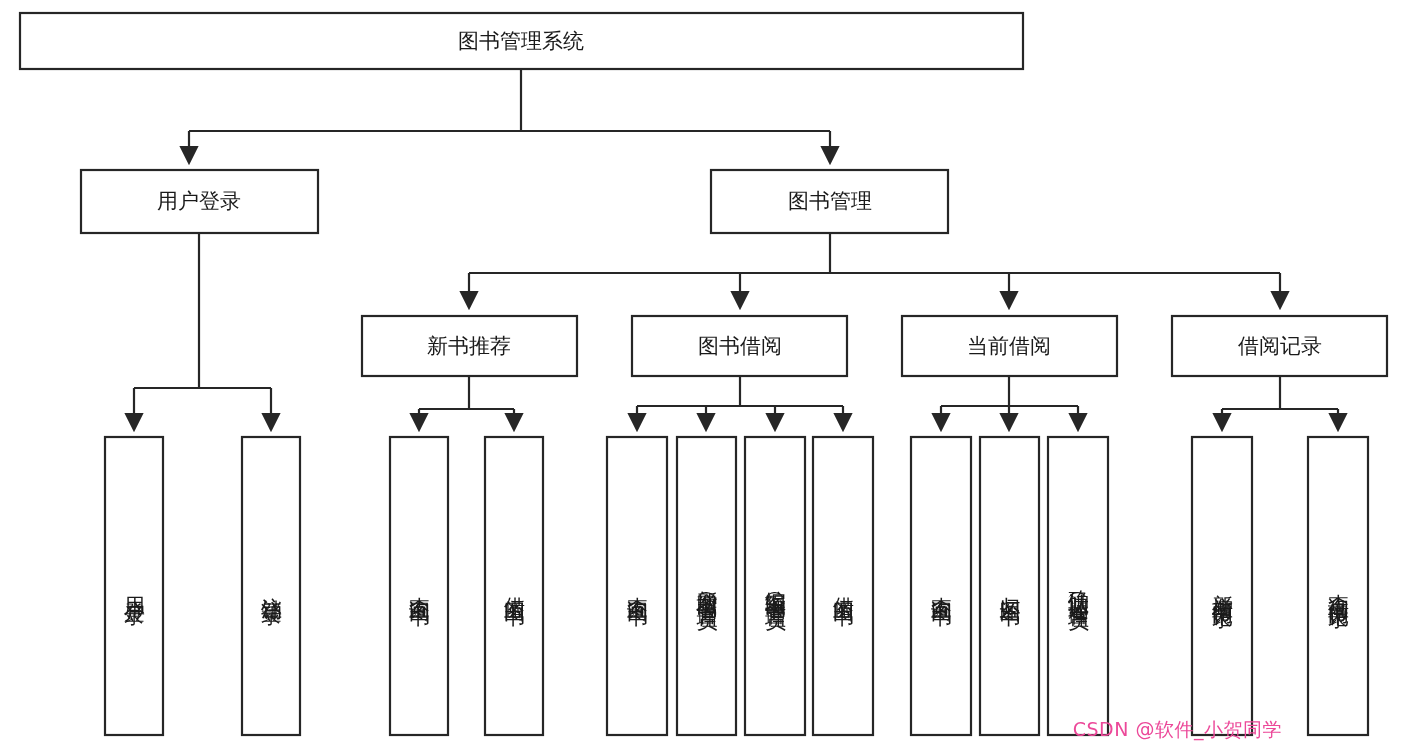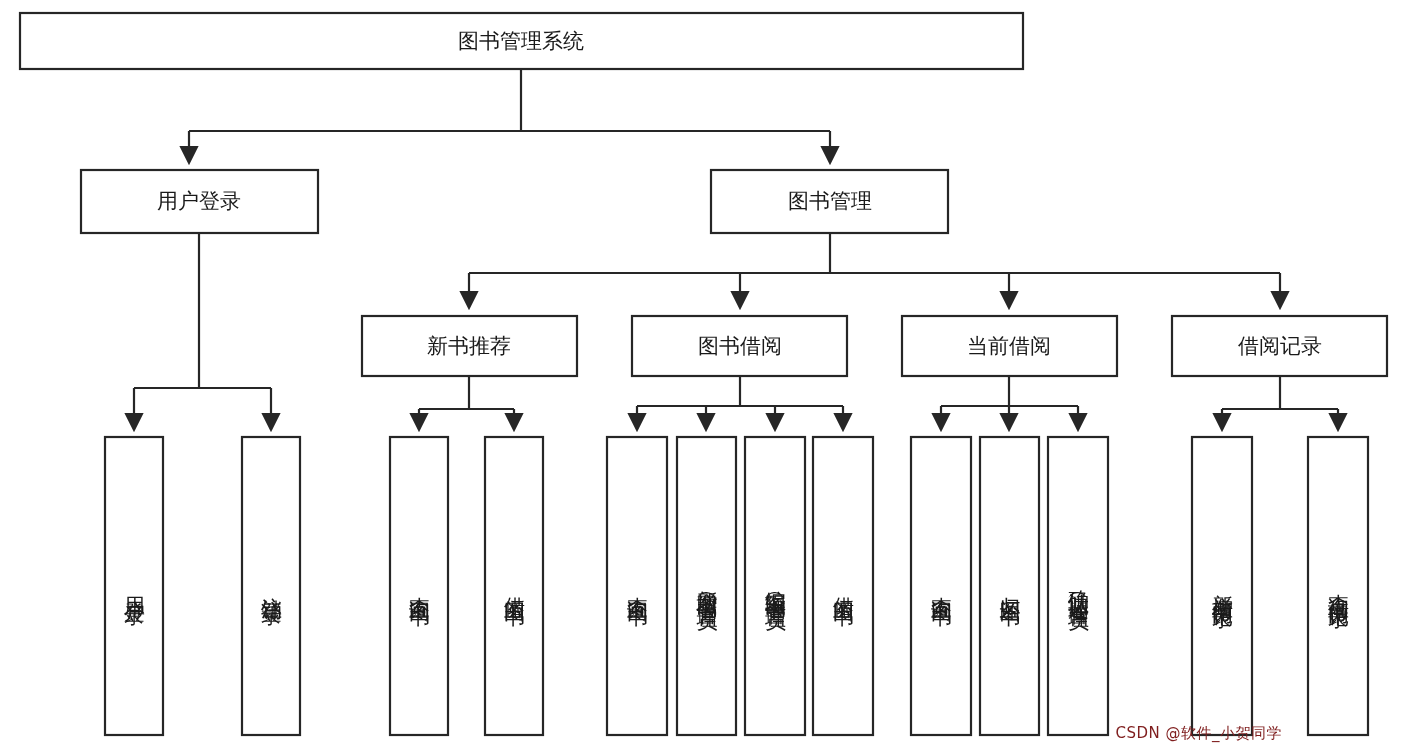--- a/index.html
+++ b/index.html
@@ -58,22 +58,22 @@
     letter-spacing: 3px;
     text-align: center;
     white-space: nowrap;
     pointer-events: none;
   }
   .watermark {
     position: absolute;
     right: 8px;
     bottom: 4px;
     font-family: "DejaVu Sans", "Liberation Sans", sans-serif;
-    font-size: 15px;
-    color: #7f1d1d;
+    font-size: 19px;
+    color: #ec4899;
     letter-spacing: 0.5px;
     white-space: nowrap;
   }
 </style>
 </head>
 <body>
 
 <div id="diagram-root">
 
   <svg id="tree-svg" viewBox="0 0 1405 747">

